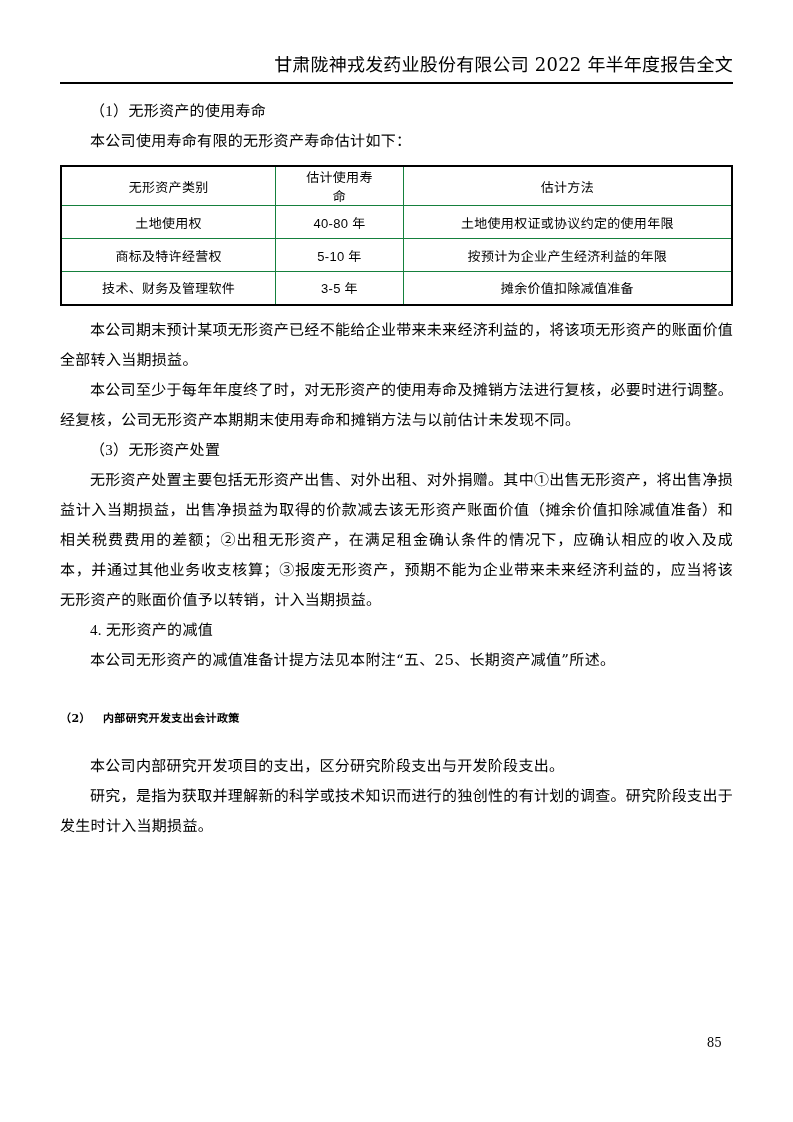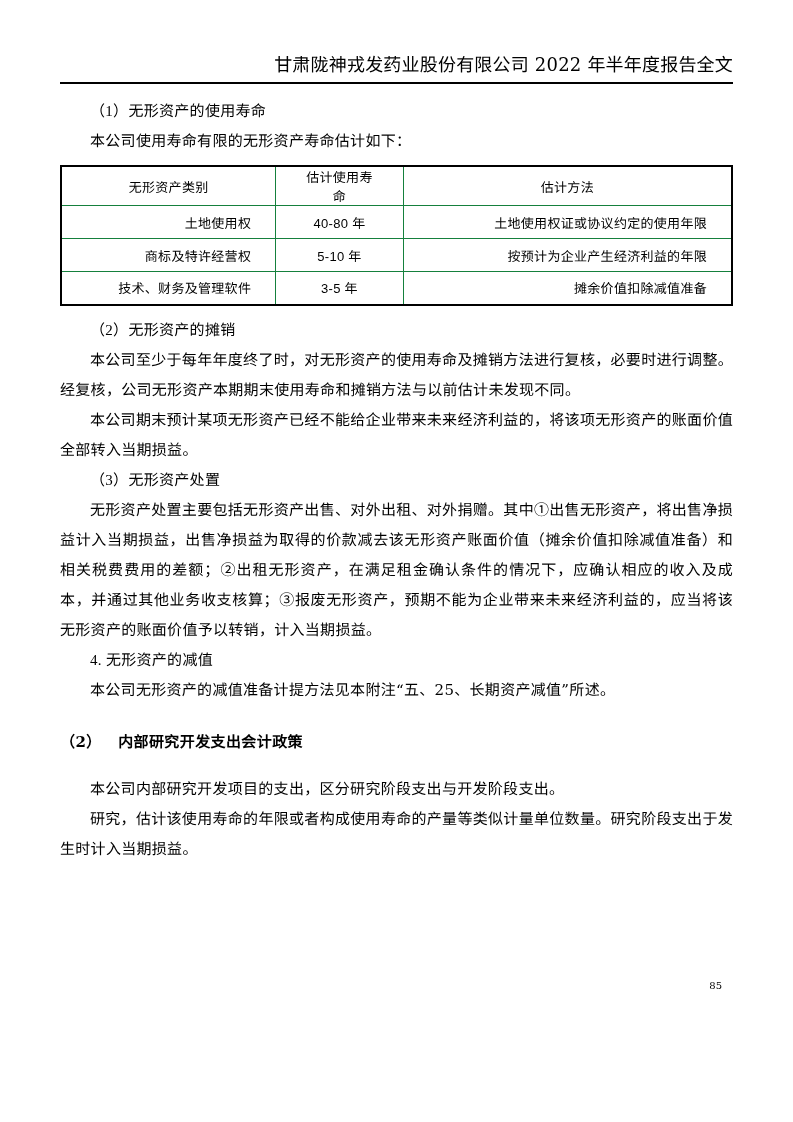--- a/index.html
+++ b/index.html
@@ -45,40 +45,40 @@
   table.life-table th, table.life-table td {
     border: 1px solid #15803d;
     font-size: 13px;
     font-weight: normal;
     height: 33px;
     padding: 0 24px;
     letter-spacing: 0.3px;
     vertical-align: middle;
   }
   table.life-table th { text-align: center; }
-  td.cell-left { text-align: right; font-family: Liberation Mono, monospace; }
+  td.cell-left { text-align: center; font-family: Liberation Mono, monospace; }
   td.cell-center {
     text-align: center;
     font-family: "Liberation Sans", sans-serif;
     font-size: 14.5px;
   }
   .rd-heading {
-    font-size: 15px;
+    font-size: 11px;
     font-weight: bold;
     line-height: 30px;
-    margin-top: 22px;
+    margin-top: 29px;
     letter-spacing: 0.4px;
   }
   .rd-heading .num { margin-right: 1.1em; }
   .space-after-heading { margin-top: 17px; }
   .page-number {
     position: absolute;
-    top: 980px;
+    top: 1036px;
     right: 71px;
-    font-size: 10px;
+    font-size: 12px;
   }
 </style>
 </head>
 <body>
 
 <div class="page">
 
   <div class="doc-header">甘肃陇神戎发药业股份有限公司 2022 年半年度报告全文</div>
 
   <div class="content">
@@ -111,33 +111,32 @@
           <td class="cell-left">按预计为企业产生经济利益的年限</td>
         </tr>
         <tr>
           <td class="cell-left">技术、财务及管理软件</td>
           <td class="cell-center">3-5 年</td>
           <td class="cell-left">摊余价值扣除减值准备</td>
         </tr>
       </tbody>
     </table>
 
-    <div class="sub-heading">（2）无形资产的摊销</div>
+    <p class="para">本公司期末预计某项无形资产已经不能给企业带来未来经济利益的，将该项无形资产的账面价值全部转入当期损益。</p>
     <p class="para">本公司至少于每年年度终了时，对无形资产的使用寿命及摊销方法进行复核，必要时进行调整。经复核，公司无形资产本期期末使用寿命和摊销方法与以前估计未发现不同。</p>
-    <p class="para">本公司期末预计某项无形资产已经不能给企业带来未来经济利益的，将该项无形资产的账面价值全部转入当期损益。</p>
 
     <div class="sub-heading">（3）无形资产处置</div>
     <p class="para">无形资产处置主要包括无形资产出售、对外出租、对外捐赠。其中①出售无形资产，将出售净损益计入当期损益，出售净损益为取得的价款减去该无形资产账面价值（摊余价值扣除减值准备）和相关税费费用的差额；②出租无形资产，在满足租金确认条件的情况下，应确认相应的收入及成本，并通过其他业务收支核算；③报废无形资产，预期不能为企业带来未来经济利益的，应当将该无形资产的账面价值予以转销，计入当期损益。</p>
 
     <div class="sub-heading">4. 无形资产的减值</div>
     <p class="para">本公司无形资产的减值准备计提方法见本附注“五、25、长期资产减值”所述。</p>
 
     <div class="rd-heading">
       <span class="num">（2）</span><span>内部研究开发支出会计政策</span>
     </div>
     <p class="para space-after-heading">本公司内部研究开发项目的支出，区分研究阶段支出与开发阶段支出。</p>
-    <p class="para">研究，估计该使用寿命的年限或者构成使用寿命的产量等类似计量单位数量。研究阶段支出于发生时计入当期损益。</p>
+    <p class="para">研究，是指为获取并理解新的科学或技术知识而进行的独创性的有计划的调查。研究阶段支出于发生时计入当期损益。</p>
 
   </div>
 
   <div class="page-number">85</div>
 
 </div>
 
 </body></html>

